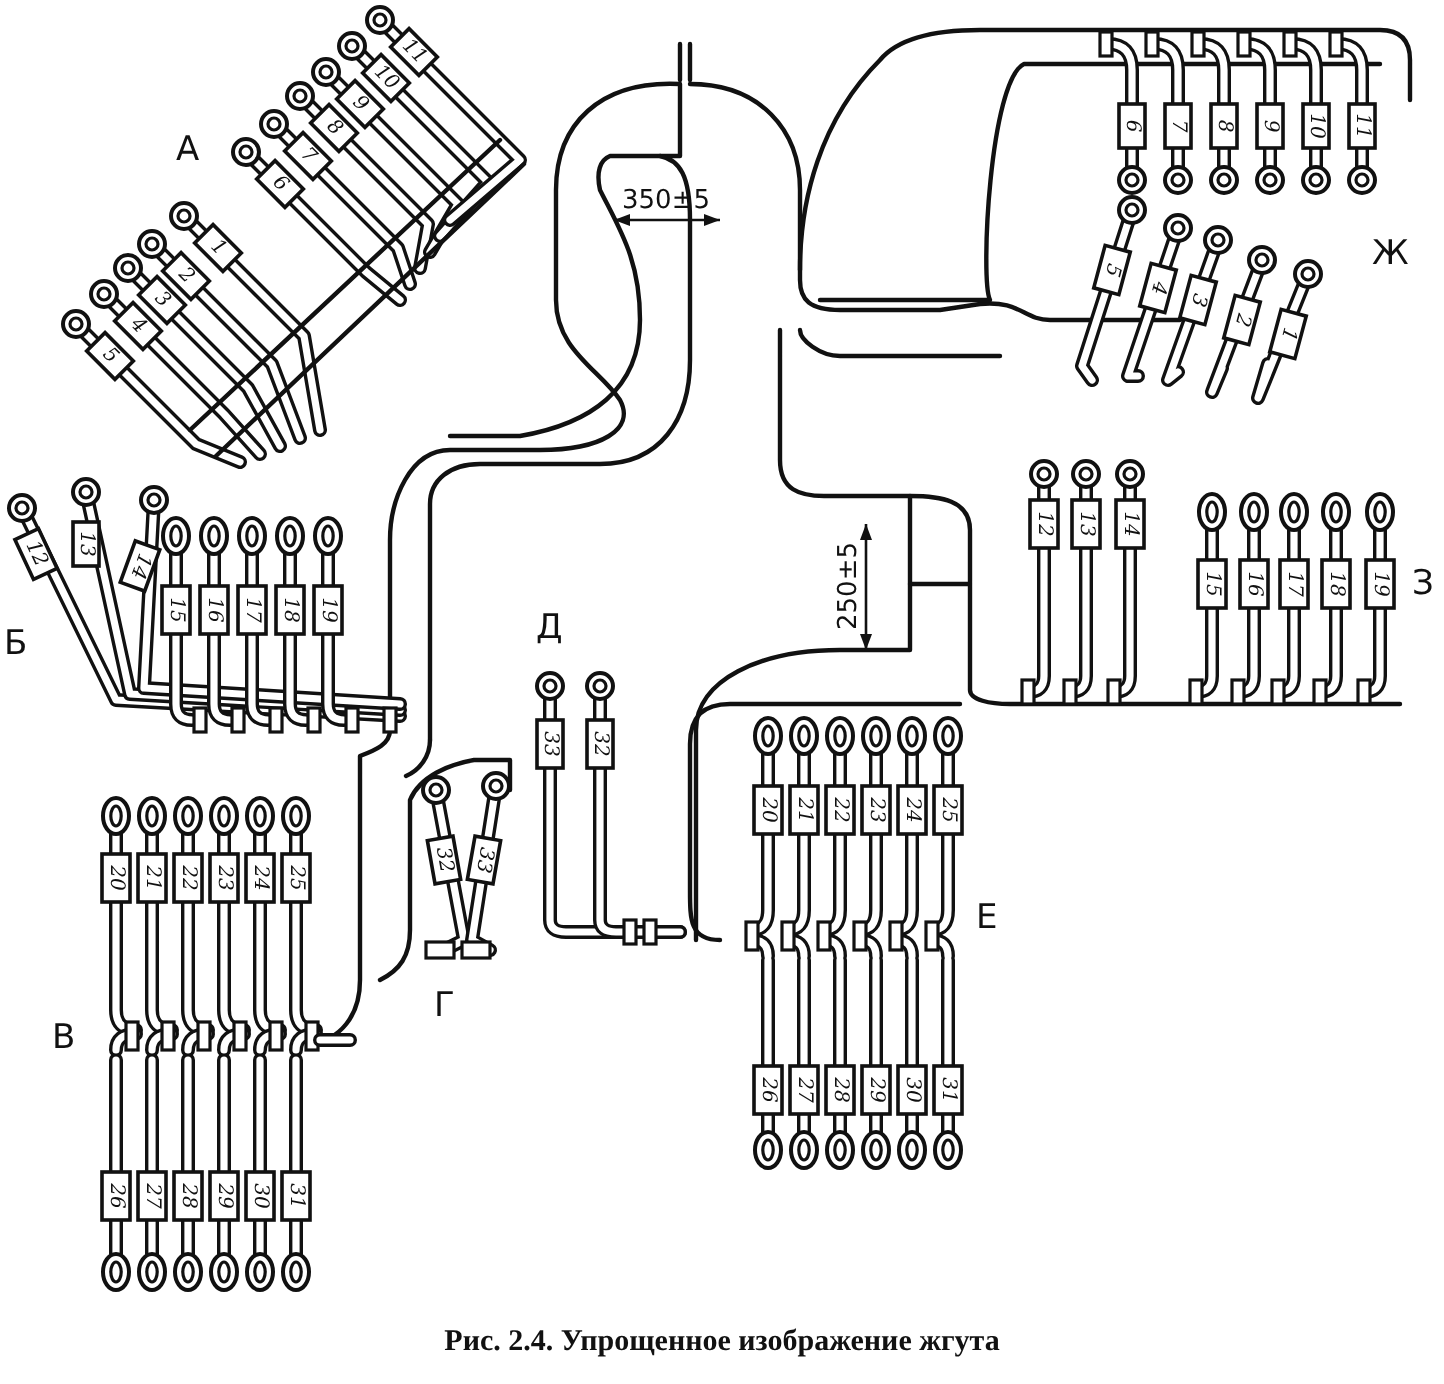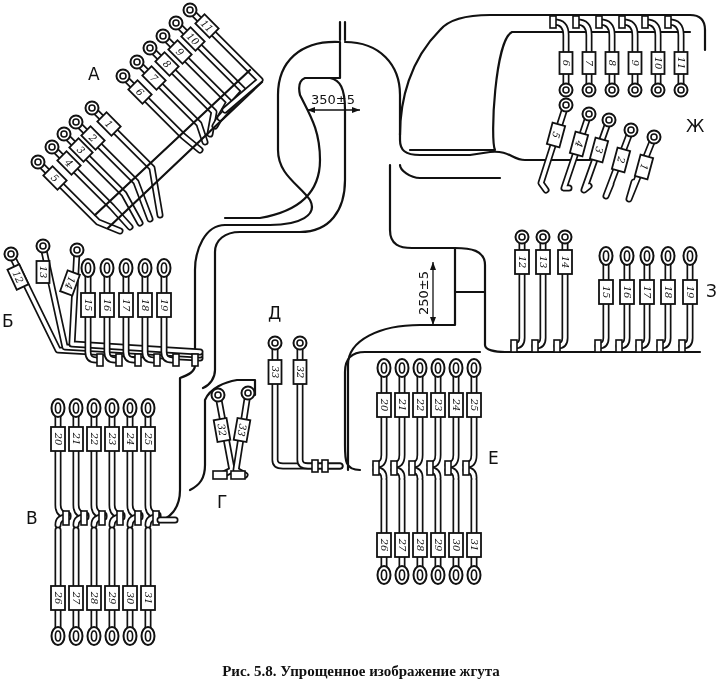--- a/index.html
+++ b/index.html
@@ -775,13 +775,13 @@
   <text class="group-label" x="88" y="80">А</text>
   <text class="group-label" x="2" y="327">Б</text>
   <text class="group-label" x="26" y="524">В</text>
   <text class="group-label" x="217" y="508">Г</text>
   <text class="group-label" x="268" y="319">Д</text>
   <text class="group-label" x="488" y="464">Е</text>
   <text class="group-label" x="686" y="132">Ж</text>
   <text class="group-label" x="706" y="297">З</text>
 </svg>
 
-<div id="caption">Рис. 5.8. Упрощенное изображение жгута</div>
+<div id="caption">Рис. 2.4. Упрощенное изображение жгута</div>
 
 </body></html>

